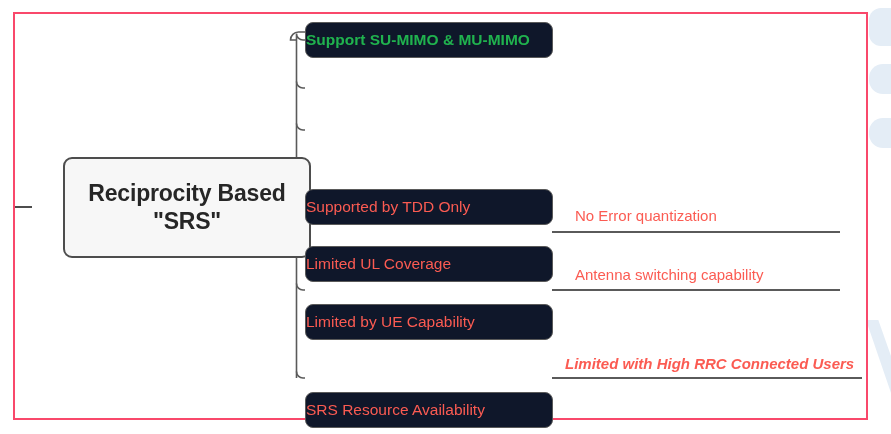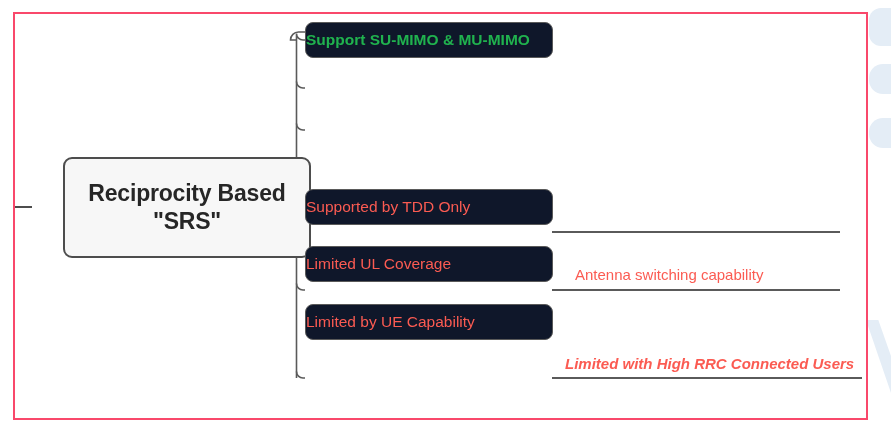--- a/index.html
+++ b/index.html
@@ -156,22 +156,26 @@
   </div>
   <div class="leaf red" style="top:157px">
     <span>Supported by TDD Only</span>
   </div>
   <div class="leaf red" style="top:272px">
     <span>Limited by UE Capability</span>
   </div>
   <div class="leaf red" style="top:214px">
     <span>Limited UL Coverage</span>
   </div>
+  <div class="leaf red" style="top:360px">
+    <span>SRS Resource Availability</span>
+  </div>
 
   <div class="ann-line" style="left:552px; top:231px; width:288px;"></div>
+  <div class="annotation" style="left:575px; top:207px;">No Error quantization</div>
 
   <div class="ann-line" style="left:552px; top:289px; width:288px;"></div>
   <div class="annotation" style="left:575px; top:266px;">Antenna switching capability</div>
 
   <div class="ann-line" style="left:552px; top:377px; width:310px;"></div>
   <div class="annotation bold" style="left:565px; top:355px;">Limited with High RRC Connected Users</div>
 
 </div>
 
 </body></html>

